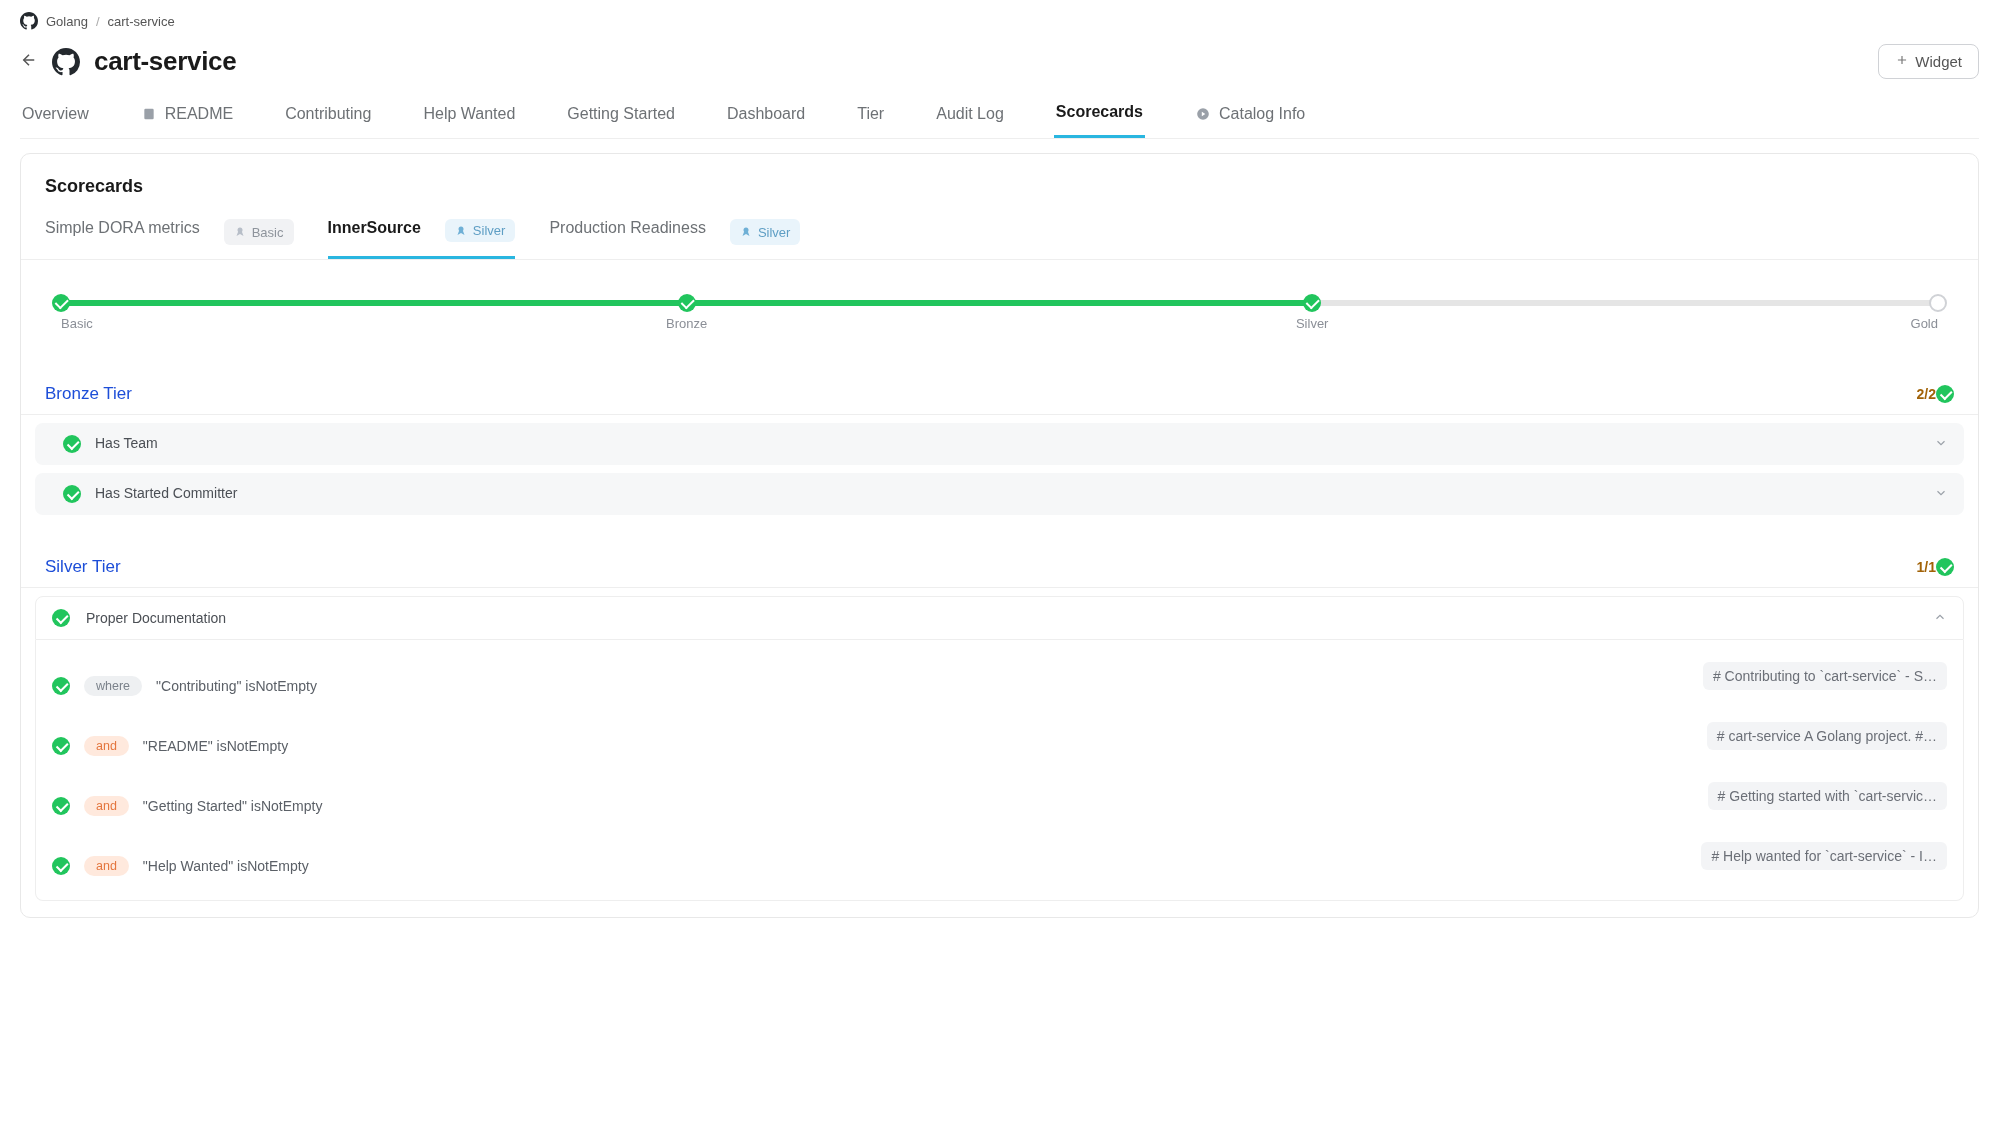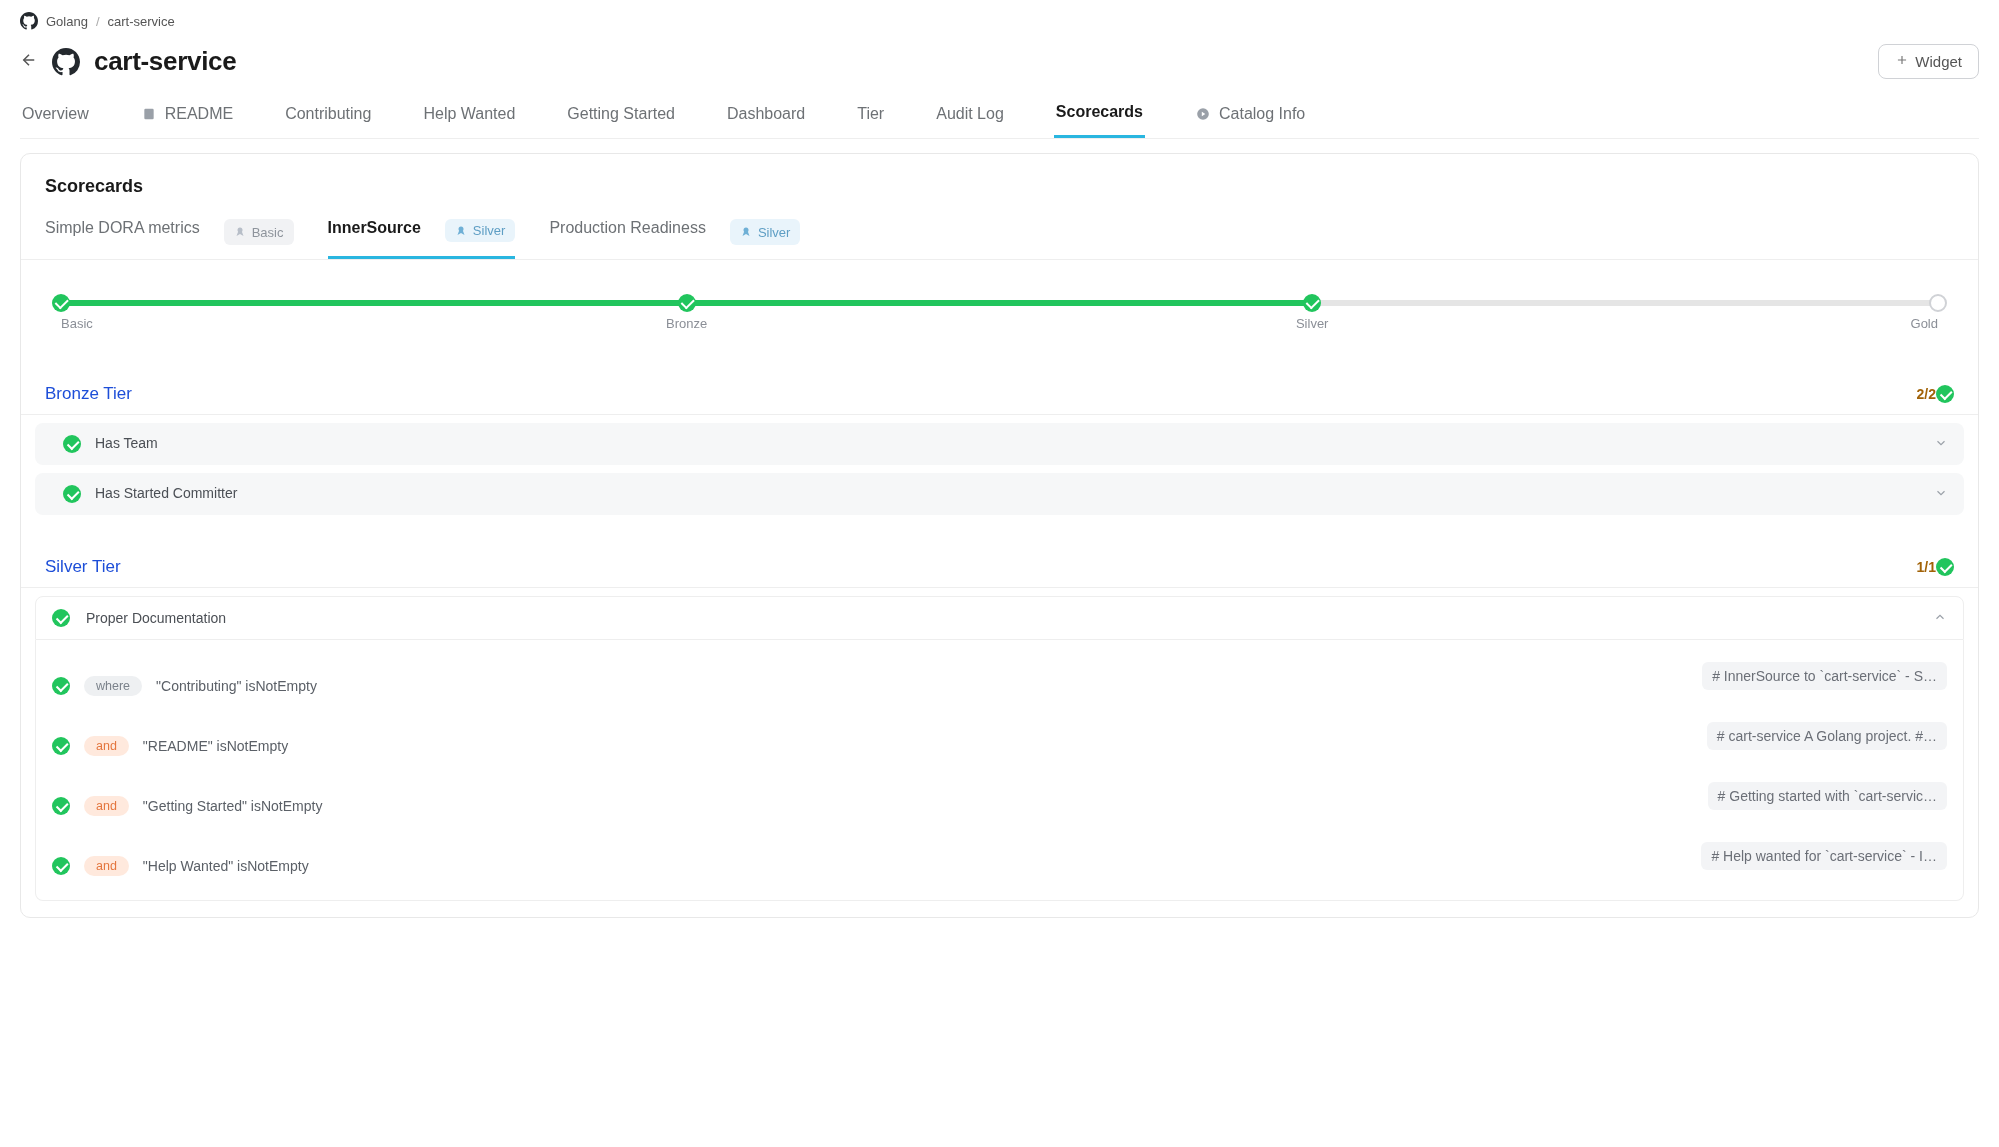--- a/index.html
+++ b/index.html
@@ -327,21 +327,21 @@
             </svg>
         </span>
       </div>
       <div class="cond-wrap">
         <div class="cond-row">
           <div class="cond-left">
             <span class="check-circle"></span>
             <span class="pill where">where</span>
             <span class="cond-text">"Contributing" isNotEmpty</span>
           </div>
-          <div class="preview"># InnerSource to `cart-service` - S…</div>
+          <div class="preview"># Contributing to `cart-service` - S…</div>
         </div>
         <div class="cond-row">
           <div class="cond-left">
             <span class="check-circle"></span>
             <span class="pill and">and</span>
             <span class="cond-text">"README" isNotEmpty</span>
           </div>
           <div class="preview"># cart-service A Golang project. #…</div>
         </div>
         <div class="cond-row">

